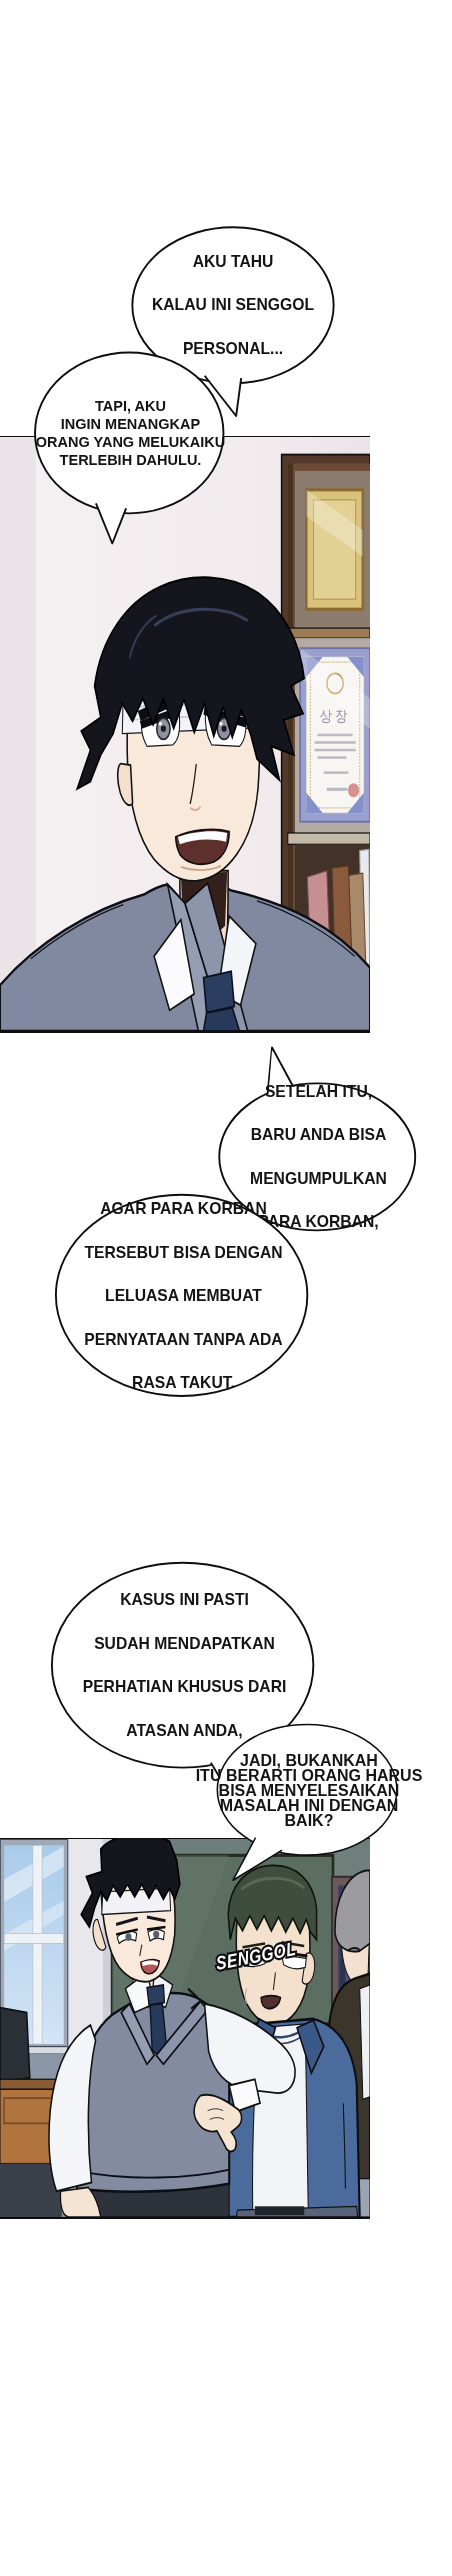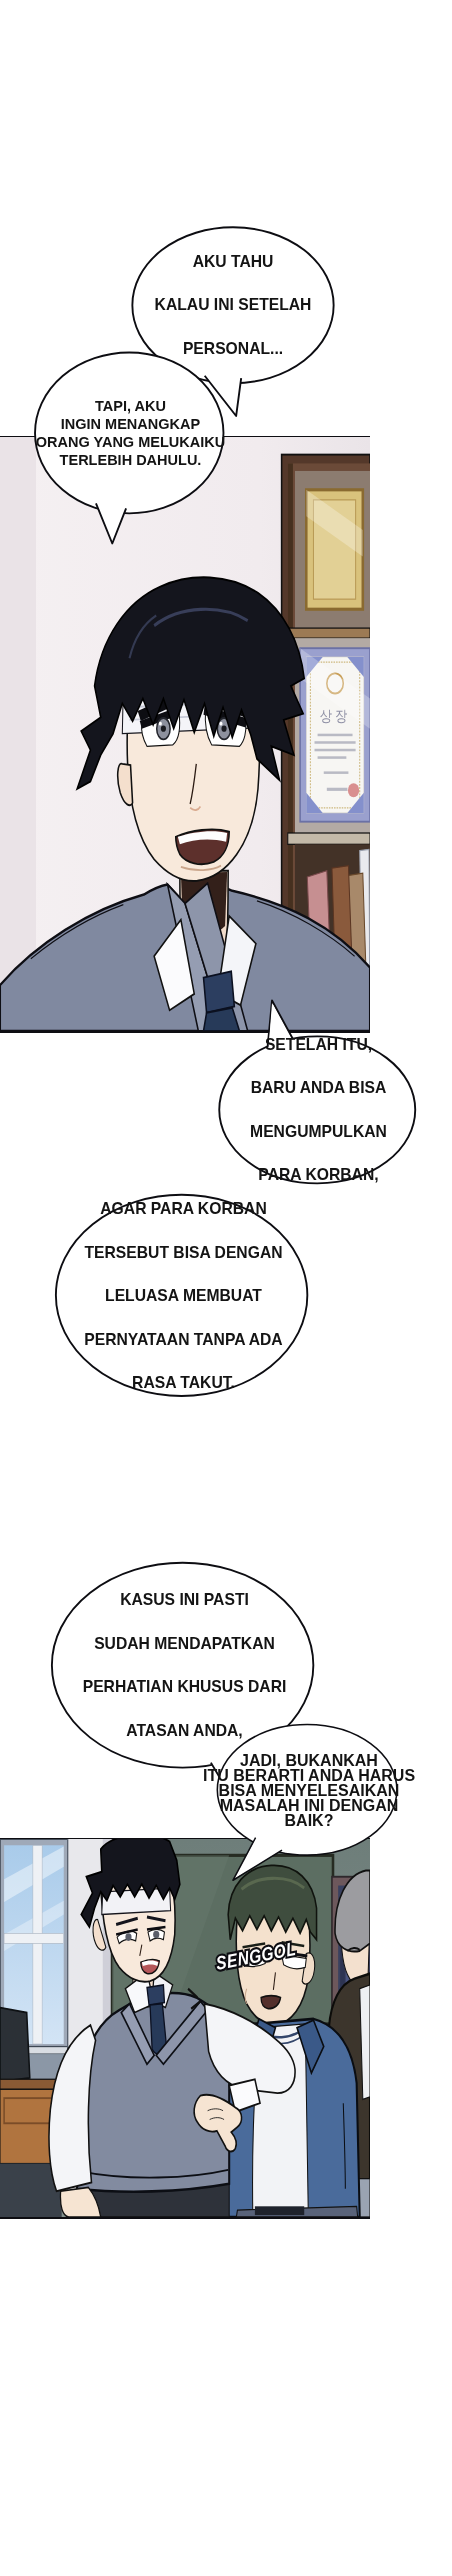--- a/index.html
+++ b/index.html
@@ -252,39 +252,39 @@
     </svg>
   </div>
 
   <div class="bubble" style="left:129px;top:226px;width:208px;height:195px;">
     <svg viewBox="0 0 330 310">
       <ellipse cx="165" cy="126" rx="160" ry="124" fill="#ffffff" stroke="#0d0d12" stroke-width="3"></ellipse>
       <path d="M120 238 L170 302 L178 242" fill="#ffffff" stroke="#0d0d12" stroke-width="3" stroke-linejoin="round"></path>
     </svg>
     <div class="bubble-text bt-lg" style="top:0;height:158px;">
       <div>AKU TAHU</div>
-      <div>KALAU INI SETELAH</div>
+      <div>KALAU INI SENGGOL</div>
       <div>PERSONAL...</div>
     </div>
   </div>
 
   <div class="bubble" style="left:33px;top:350px;width:195px;height:196px;">
     <svg viewBox="0 0 310 312">
       <ellipse cx="153" cy="132" rx="150" ry="128" fill="#ffffff" stroke="#0d0d12" stroke-width="3"></ellipse>
       <path d="M100 244 L126 308 L148 252" fill="#ffffff" stroke="#0d0d12" stroke-width="3" stroke-linejoin="round"></path>
     </svg>
     <div class="bubble-text bt-md" style="top:2.5px;height:161px;">
       <div>TAPI, AKU</div>
       <div>INGIN MENANGKAP</div>
       <div>ORANG YANG MELUKAIKU</div>
       <div>TERLEBIH DAHULU.</div>
     </div>
   </div>
 
-  <div class="bubble" style="left:218px;top:993px;width:201px;height:196px;">
+  <div class="bubble" style="left:218px;top:1040px;width:201px;height:196px;">
     <svg viewBox="0 0 320 312">
       <path d="M78 96 L86 12 L124 82" fill="#ffffff" stroke="#0d0d12" stroke-width="3" stroke-linejoin="round"></path>
       <ellipse cx="158" cy="186" rx="156" ry="117" fill="#ffffff" stroke="#0d0d12" stroke-width="3"></ellipse>
       <path d="M80 94 L86 16 L120 80" fill="#ffffff" stroke="none"></path>
     </svg>
     <div class="bubble-text bt-lg" style="top:43px;height:147px;">
       <div>SETELAH ITU,</div>
       <div>BARU ANDA BISA</div>
       <div>MENGUMPULKAN</div>
       <div>PARA KORBAN,</div>
@@ -318,21 +318,21 @@
   </div>
 
   <div class="bubble" style="left:214px;top:1722px;width:190px;height:162px;">
     <svg viewBox="0 0 302 258">
       <ellipse cx="148" cy="108" rx="143" ry="104" fill="#ffffff" stroke="#0d0d12" stroke-width="2.5"></ellipse>
       <path d="M66 184 L30 252 L108 204" fill="#ffffff" stroke="#0d0d12" stroke-width="2.5" stroke-linejoin="round"></path>
       <path d="M68 184 L36 246 L104 202" fill="#ffffff" stroke="none"></path>
     </svg>
     <div class="bubble-text bt-sm" style="top:2.5px;height:131px;">
       <div>JADI, BUKANKAH</div>
-      <div>ITU BERARTI ANDA HARUS</div>
+      <div>ITU BERARTI ORANG HARUS</div>
       <div>BISA MENYELESAIKAN</div>
       <div>MASALAH INI DENGAN</div>
       <div>BAIK?</div>
     </div>
   </div>
 
 </div>
 
 
 </body></html>

